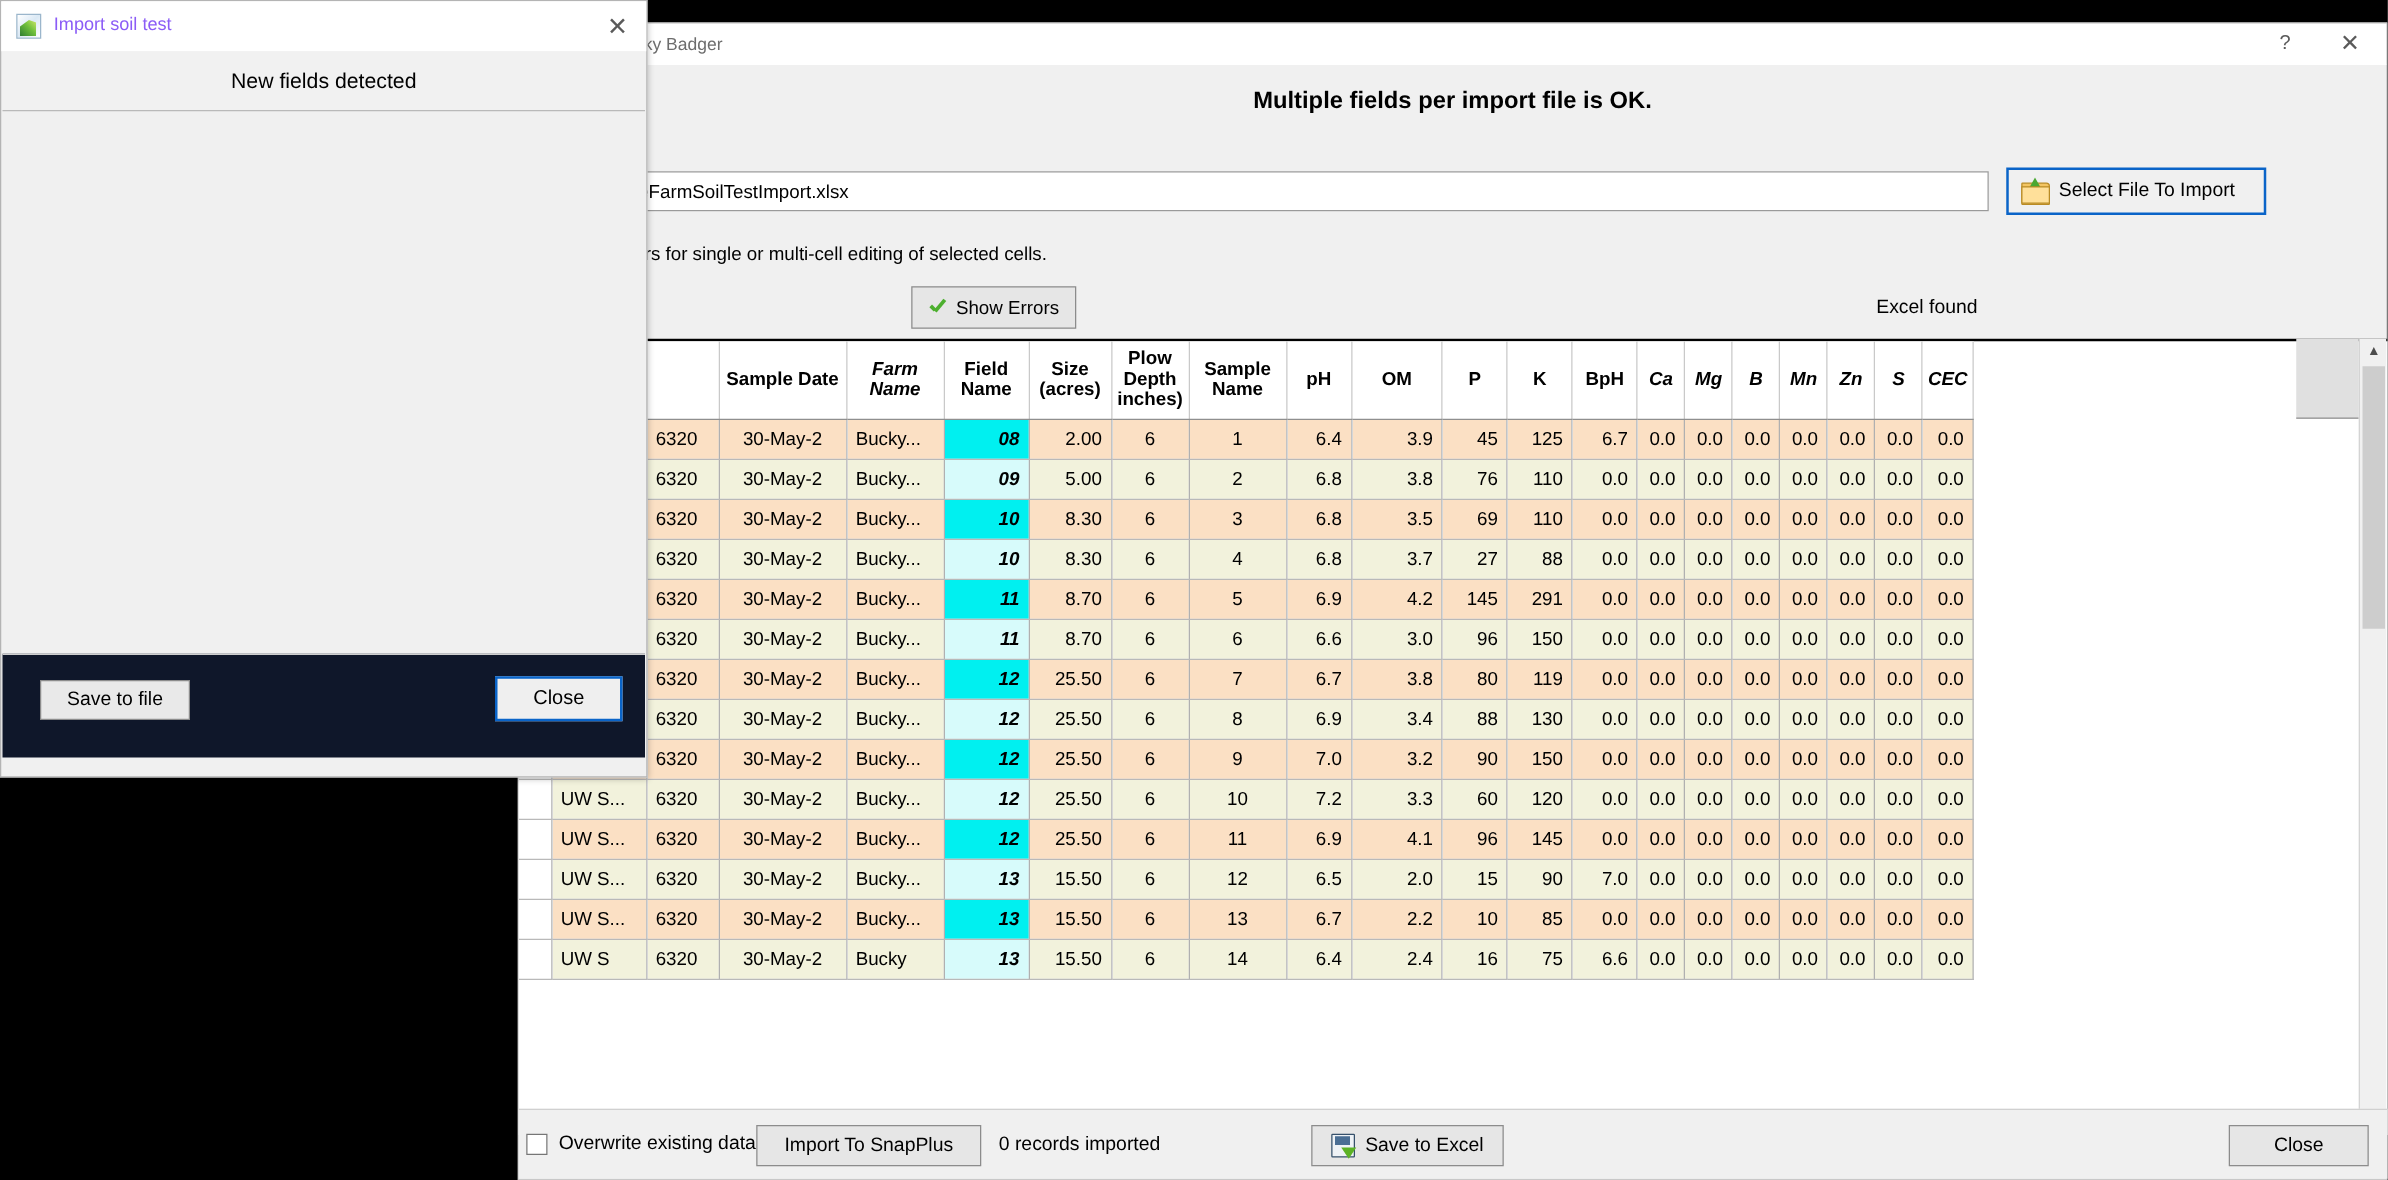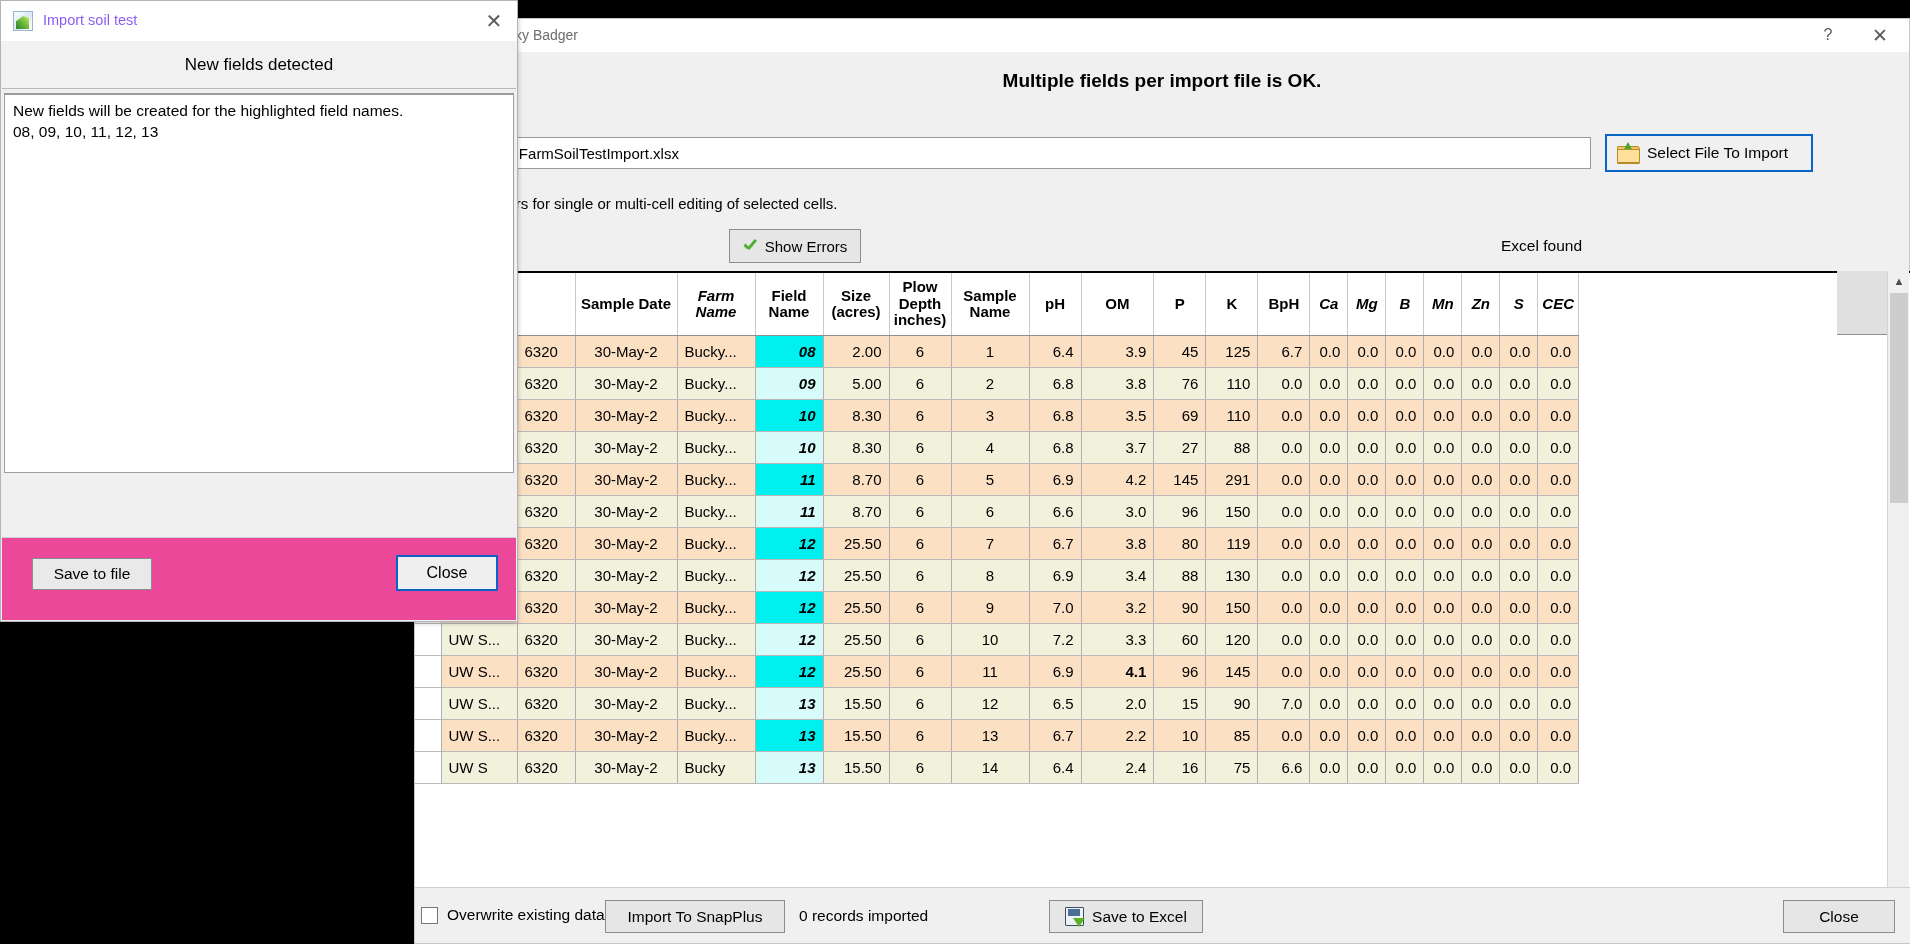--- a/index.html
+++ b/index.html
@@ -414,22 +414,22 @@
     width: 510px; height: 380px;
     background: #ffffff;
     border: 1px solid #a0a0a0;
     border-top: 2px solid #9a9a9a;
     box-sizing: border-box;
     padding: 6px 8px;
     font-size: 15.5px; color: #000; line-height: 1.34;
     overflow: hidden;
   }
   #dlg-footer {
-    position: absolute; left: 1px; bottom: 1px; width: 514px; height: 82px;
-    background: #ec4899;
+    position: absolute; left: 1px; bottom: 15px; width: 514px; height: 82px;
+    background: #0f172a;
     border-top: 1px solid #cfcfcf;
   }
   #dlg-save-btn {
     position: absolute; left: 30px; top: 20px;
     width: 120px; height: 32px;
     background: #e9e9e9; border: 1px solid #8c8c8c; box-sizing: border-box;
     display: flex; align-items: center; justify-content: center;
     font-size: 15.5px; color: #000; cursor: default;
   }
   #dlg-close-action-btn {
@@ -742,21 +742,21 @@
               <td class="sel" style="width: 26px;"></td>
               <td class="lft" style="width: 76px;">UW S...</td>
               <td class="lft" style="width: 58px;">6320</td>
               <td class="ctr" style="width: 102px;">30-May-2</td>
               <td class="lft" style="width: 78px;">Bucky...</td>
               <td class="fieldname" style="width: 68px;">12</td>
               <td class="num" style="width: 66px;">25.50</td>
               <td class="ctr" style="width: 62px;">6</td>
               <td class="ctr" style="width: 78px;">11</td>
               <td class="num" style="width: 52px;">6.9</td>
-              <td class="num" style="width: 52px; font-weight: bold;">4.1</td>
+              <td class="num" style="width: 52px;">4.1</td>
               <td class="num" style="width: 52px;">96</td>
               <td class="num" style="width: 52px;">145</td>
               <td class="num" style="width: 52px;">0.0</td>
               <td class="num" style="width: 38px;">0.0</td>
               <td class="num" style="width: 38px;">0.0</td>
               <td class="num" style="width: 38px;">0.0</td>
               <td class="num" style="width: 38px;">0.0</td>
               <td class="num" style="width: 38px;">0.0</td>
               <td class="num" style="width: 38px;">0.0</td>
               <td class="num" style="width: 38px;">0.0</td>
@@ -862,23 +862,19 @@
 
   <div id="black-panel"></div>
 
   <div id="dialog">
     <div id="dlg-titlebar">
       <div id="dlg-app-icon"></div>
       <div id="dlg-title-text">Import soil test</div>
       <div id="dlg-close-btn">✕</div>
     </div>
     <div id="dlg-heading">New fields detected</div>
-    <div id="dlg-textarea">
-      <div>New fields will be created for the highlighted field names.</div>
-      <div>08, 09, 10, 11, 12, 13</div>
-    </div>
     <div id="dlg-footer">
       <div id="dlg-save-btn">Save to file</div>
       <div id="dlg-close-action-btn">Close</div>
     </div>
   </div>
 
 </div>
 
 </body></html>

